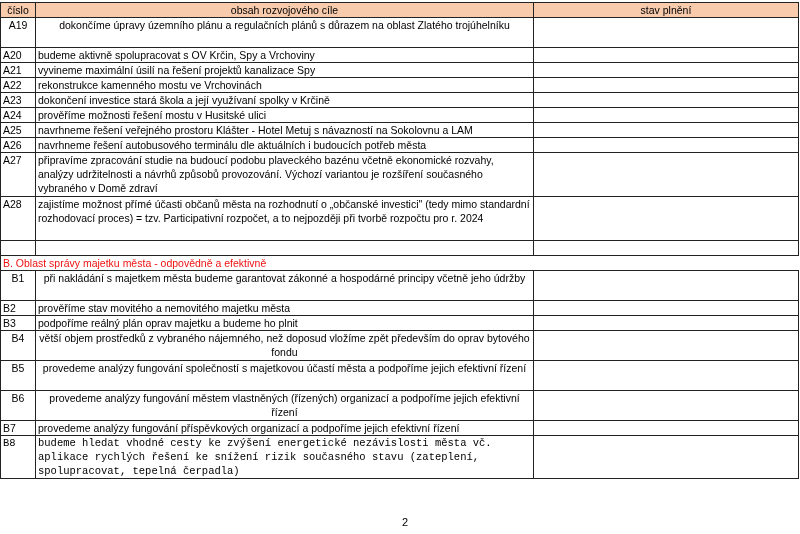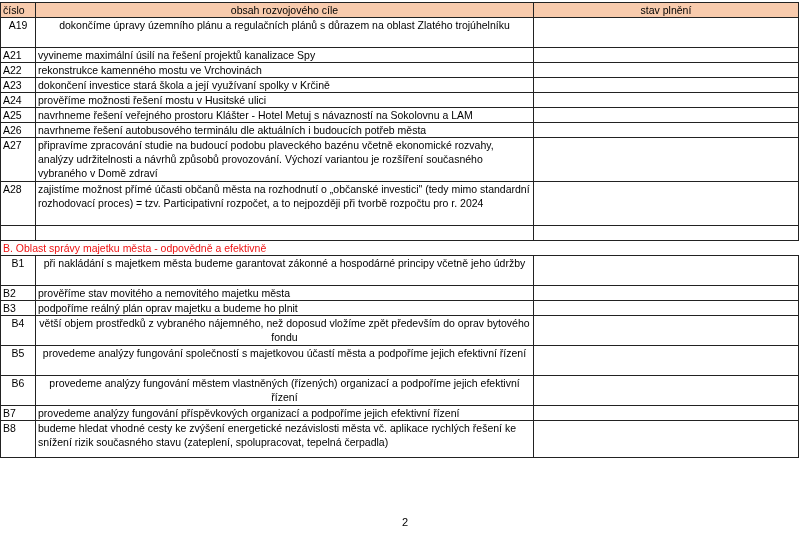--- a/index.html
+++ b/index.html
@@ -34,25 +34,25 @@
       vertical-align: top;
       text-align: left;
       font-weight: normal;
       overflow: hidden;
     }
     table.goals thead th {
       background: #f8cbad;
       height: 14px;
       text-align: center;
     }
-    table.goals thead th.h-num { text-align: left; }
+    table.goals thead th.h-num { text-align: center; }
     tr.h15 td { height: 14px; }
     tr.h30 td { height: 29px; text-align: center; }
     tr.h44 td { height: 43px; }
-    tr.h37 td { height: 36px; }
+    tr.h37 td { height: 36px; font-family: Liberation Mono, monospace; }
     tr.section td {
       height: 14px;
       border-left: none;
       border-right: none;
       color: #ee1111;
       font-weight: normal;
     }
     tr.section td.sec-cell { border-left: 1px solid #222; }
     .page-number {
       position: absolute;
@@ -76,20 +76,25 @@
     <tr>
       <th class="h-num">číslo</th>
       <th>obsah rozvojového cíle</th>
       <th>stav plnění</th>
     </tr>
   </thead>
   <tbody>
     <tr class="h30">
       <td>A19</td>
       <td>dokončíme úpravy územního plánu a regulačních plánů s důrazem na oblast Zlatého trojúhelníku</td>
+      <td></td>
+    </tr>
+    <tr class="h15">
+      <td>A20</td>
+      <td>budeme aktivně spolupracovat s OV Krčin, Spy a Vrchoviny</td>
       <td></td>
     </tr>
     <tr class="h15">
       <td>A21</td>
       <td>vyvineme maximální úsilí na řešení projektů kanalizace Spy</td>
       <td></td>
     </tr>
     <tr class="h15">
       <td>A22</td>
       <td>rekonstrukce kamenného mostu ve Vrchovinách</td>

